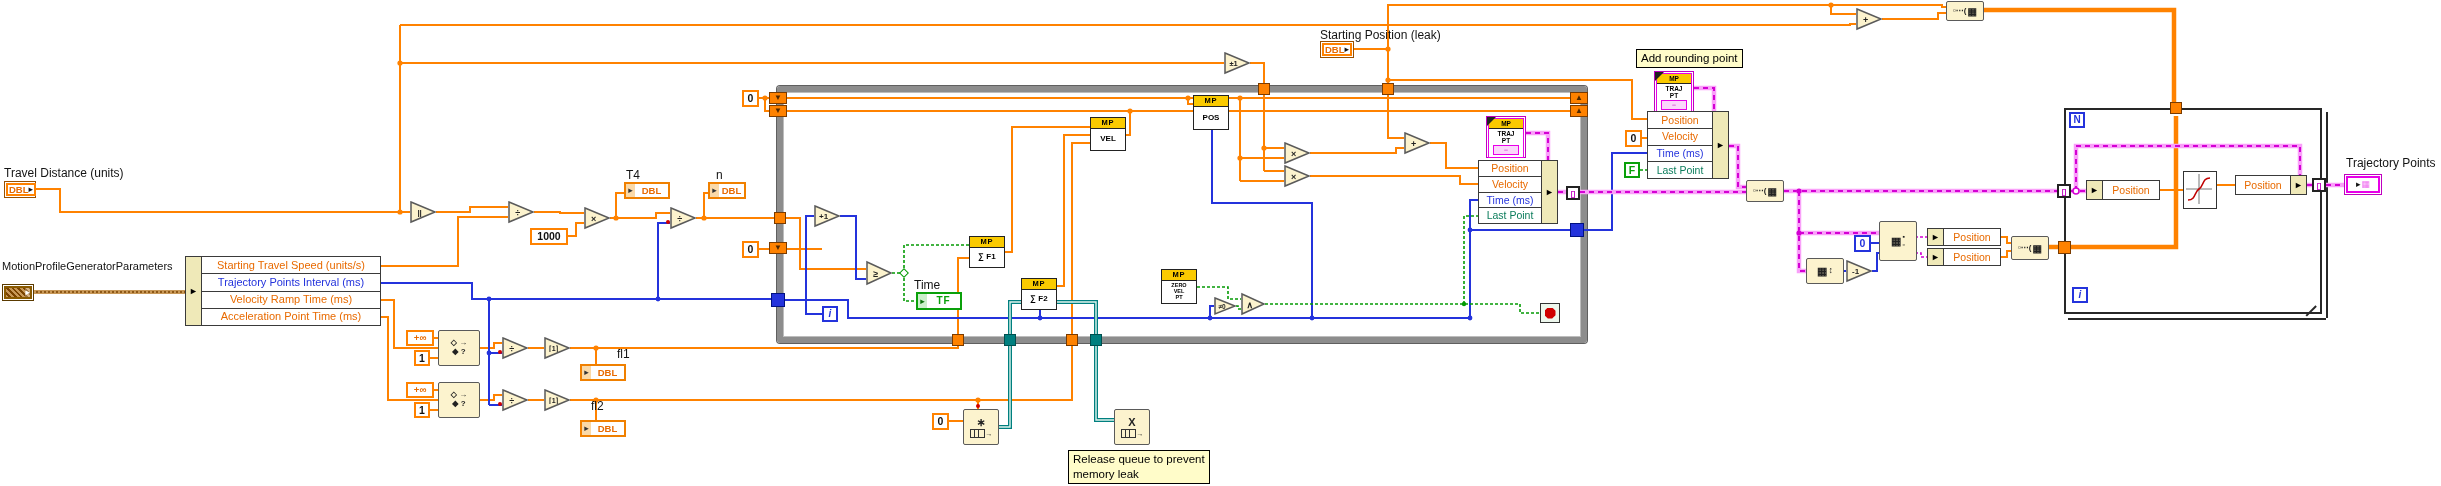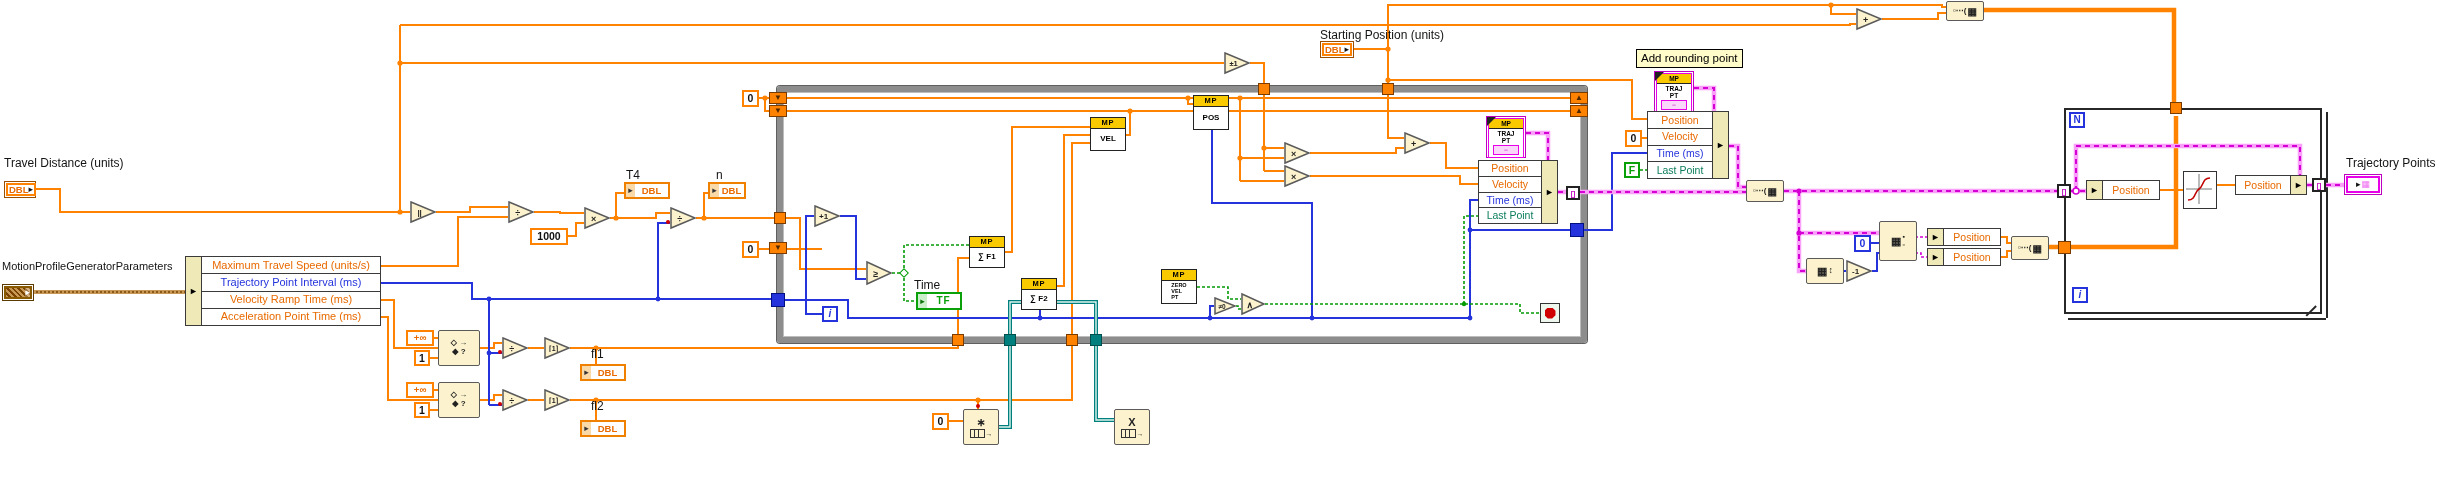--- a/index.html
+++ b/index.html
@@ -4,21 +4,21 @@
 <style>
   html,body{margin:0;padding:0;background:#fff;}
   body{width:2441px;height:486px;position:relative;font-family:"Liberation Sans",sans-serif;}
   #canvas{position:relative;width:2441px;height:486px;overflow:hidden;background:#fff;}
   .ab{position:absolute;box-sizing:border-box;}
   .lbl{font:12px/1.15 "Liberation Sans",sans-serif;color:#141414;white-space:pre;}
   .sticky{font:11.5px/1.3 "Liberation Sans",sans-serif;background:#FFFCC9;border:1px solid #000;padding:1px 4px;white-space:pre-line;color:#000;}
   .const{display:flex;align-items:center;justify-content:center;background:#fff;border:2px solid #FF8200;font:bold 10.5px/1 "Liberation Sans",sans-serif;color:#111;}
   .subvi{border:1.5px solid #222;background:#fff;display:flex;flex-direction:column;}
   .subvi .h{height:10px;background:#FACA00;border-bottom:1px solid #222;font:bold 7.5px/10px "Liberation Sans",sans-serif;text-align:center;color:#000;letter-spacing:1px;}
-  .subvi .b{flex:1;display:flex;align-items:center;justify-content:center;font:bold 8px/1.05 "Liberation Sans",sans-serif;text-align:left;white-space:pre-line;color:#000;}
+  .subvi .b{flex:1;display:flex;align-items:center;justify-content:center;font:bold 8px/1.05 "Liberation Sans",sans-serif;text-align:center;white-space:pre-line;color:#000;}
   .bundle{border:1px solid #3A3A3A;background:#fff;display:flex;}
   .rows{flex:1;display:flex;flex-direction:column;min-width:0;}
   .rows .r{flex:1;border-bottom:1px solid #3A3A3A;display:flex;align-items:center;justify-content:center;font:11px/1 "Liberation Sans",sans-serif;white-space:nowrap;background:#fff;overflow:hidden;}
   .rows .r:last-child{border-bottom:none;}
   .strip{width:15px;background:#EFE9B8;display:flex;align-items:center;justify-content:center;font:9px "Liberation Sans",sans-serif;color:#000;flex:none;}
   .strip.sr-side{border-left:1px solid #3A3A3A;}
   .strip.sl-side{border-right:1px solid #3A3A3A;}
   .sq{border:1px solid #7A3B00;background:#FF8200;}
   .sqb{border:1px solid #001080;background:#2433DC;}
   .sqt{border:1px solid #004F4F;background:#007F7F;}
@@ -228,40 +228,40 @@
       <circle cx="1464" cy="304" r="2.2" fill="#049B04"></circle>
       <circle cx="1799" cy="191" r="2.6" fill="#D400D4"></circle>
       <circle cx="1799" cy="233" r="2.6" fill="#D400D4"></circle>
       <circle cx="2076" cy="191" r="3" fill="#fff" stroke="#D400D4" stroke-width="1.5"></circle>
       <circle cx="500" cy="352" r="2" fill="#D00000"></circle>
       <circle cx="500" cy="404" r="2" fill="#D00000"></circle>
       <circle cx="668" cy="222" r="2" fill="#D00000"></circle>
       <circle cx="978" cy="406" r="2" fill="#D00000"></circle>
       <circle cx="1212" cy="128" r="2" fill="#D00000"></circle>
     </svg>
-    <div class="lbl ab" style="left: 4px; top: 157px;">Travel Distance (units)</div>
+    <div class="lbl ab" style="left: 4px; top: 167px;">Travel Distance (units)</div>
     <div class="dblctl ab" style="left: 4px; top: 181px; width: 32px; height: 17px;">
       <div class="in">
         <span class="t">DBL</span>
         <span class="a">▸</span>
       </div>
     </div>
     <div class="lbl ab" style="left: 2px; top: 260px; font-size: 11px;">MotionProfileGeneratorParameters</div>
     <div class="paramctl ab" style="left: 2px; top: 284px; width: 32px; height: 17px;">
       <div class="in">
         <span class="a">▸</span>
       </div>
     </div>
     <div class="bundle ab" style="left: 185px; top: 256px; width: 196px; height: 70px;">
       <div class="strip sl-side">
         <span>►</span>
       </div>
       <div class="rows">
-        <div class="r" style="color: rgb(232, 106, 0); font-size: 11px;">Maximum Travel Speed (units/s)</div>
-        <div class="r" style="color: rgb(36, 51, 220); font-size: 11px;">Trajectory Point Interval (ms)</div>
+        <div class="r" style="color: rgb(232, 106, 0); font-size: 11px;">Starting Travel Speed (units/s)</div>
+        <div class="r" style="color: rgb(36, 51, 220); font-size: 11px;">Trajectory Points Interval (ms)</div>
         <div class="r" style="color: rgb(232, 106, 0); font-size: 11px;">Velocity Ramp Time (ms)</div>
         <div class="r" style="color: rgb(232, 106, 0); font-size: 11px;">Acceleration Point Time (ms)</div>
       </div>
     </div>
     <svg class="ab tri" width="26" height="22" style="left: 410px; top: 201px;">
       <polygon points="1,1 25,11 1,21" fill="#FCF3CE" stroke="#5A5A5A" stroke-width="1.5"></polygon>
       <text x="9.62" y="11.5" text-anchor="middle" dominant-baseline="central" font-family="&quot;Liberation Sans&quot;,sans-serif" font-size="8" font-weight="bold" fill="#222">||</text>
     </svg>
     <svg class="ab tri" width="26" height="22" style="left: 508px; top: 201px;">
       <polygon points="1,1 25,11 1,21" fill="#FCF3CE" stroke="#5A5A5A" stroke-width="1.5"></polygon>
@@ -309,21 +309,21 @@
       <text x="9.62" y="11.5" text-anchor="middle" dominant-baseline="central" font-family="&quot;Liberation Sans&quot;,sans-serif" font-size="7" font-weight="bold" fill="#222">⌈1⌉</text>
     </svg>
     <svg class="ab tri" width="26" height="22" style="left: 502px; top: 389px;">
       <polygon points="1,1 25,11 1,21" fill="#FCF3CE" stroke="#5A5A5A" stroke-width="1.5"></polygon>
       <text x="9.62" y="11.5" text-anchor="middle" dominant-baseline="central" font-family="&quot;Liberation Sans&quot;,sans-serif" font-size="9" font-weight="bold" fill="#222">÷</text>
     </svg>
     <svg class="ab tri" width="26" height="22" style="left: 544px; top: 389px;">
       <polygon points="1,1 25,11 1,21" fill="#FCF3CE" stroke="#5A5A5A" stroke-width="1.5"></polygon>
       <text x="9.62" y="11.5" text-anchor="middle" dominant-baseline="central" font-family="&quot;Liberation Sans&quot;,sans-serif" font-size="7" font-weight="bold" fill="#222">⌈1⌉</text>
     </svg>
-    <div class="lbl ab" style="left: 591px; top: 348px;">fl1</div>
+    <div class="lbl ab" style="left: 617px; top: 348px;">fl1</div>
     <div class="dblind ab" style="left: 580px; top: 364px; width: 46px; height: 17px;">
       <span class="a">▸</span>
       <span class="t">DBL</span>
     </div>
     <div class="lbl ab" style="left: 591px; top: 400px;">fl2</div>
     <div class="dblind ab" style="left: 580px; top: 420px; width: 46px; height: 17px;">
       <span class="a">▸</span>
       <span class="t">DBL</span>
     </div>
     <div class="srarrow ab" style="left: 769px; top: 92px; width: 18px; height: 12px;">▼</div>
@@ -417,21 +417,21 @@
         <div class="r" style="color: rgb(12, 125, 92); font-size: 10.5px;">Last Point</div>
       </div>
       <div class="strip sr-side">
         <span>►</span>
       </div>
     </div>
     <svg class="ab tri" width="26" height="22" style="left: 1224px; top: 52px;">
       <polygon points="1,1 25,11 1,21" fill="#FCF3CE" stroke="#5A5A5A" stroke-width="1.5"></polygon>
       <text x="9.62" y="11.5" text-anchor="middle" dominant-baseline="central" font-family="&quot;Liberation Sans&quot;,sans-serif" font-size="7.5" font-weight="bold" fill="#222">±1</text>
     </svg>
-    <div class="lbl ab" style="left: 1320px; top: 29px;">Starting Position (units)</div>
+    <div class="lbl ab" style="left: 1320px; top: 29px;">Starting Position (leak)</div>
     <div class="dblctl ab" style="left: 1320px; top: 41px; width: 34px; height: 17px;">
       <div class="in">
         <span class="t">DBL</span>
         <span class="a">▸</span>
       </div>
     </div>
     <div class="sticky ab" style="left: 1636px; top: 49px;">Add rounding point</div>
     <div class="trajc ab" style="left: 1654px; top: 71px; width: 40px; height: 42px;">
       <div class="in">
         <div class="fold"></div>
@@ -466,20 +466,22 @@
         <span class="qarrow">→</span>
       </div>
     </div>
     <div class="fnode ab" style="left: 1114px; top: 409px; width: 36px; height: 36px;">
       <div class="gl" style="font-size: 11px;">X</div>
       <div class="qrow">
         <span class="qglyph"></span>
         <span class="qarrow">→</span>
       </div>
     </div>
+    <div class="sticky ab" style="left: 1068px; top: 450px;">Release queue to prevent
+memory leak</div>
     <svg class="ab tri" width="26" height="22" style="left: 1856px; top: 8px;">
       <polygon points="1,1 25,11 1,21" fill="#FCF3CE" stroke="#5A5A5A" stroke-width="1.5"></polygon>
       <text x="9.62" y="11.5" text-anchor="middle" dominant-baseline="central" font-family="&quot;Liberation Sans&quot;,sans-serif" font-size="9" font-weight="bold" fill="#222">+</text>
     </svg>
     <div class="fnode ab" style="left: 1946px; top: 1px; width: 38px; height: 20px; flex-direction: row; gap: 1px;">
       <span class="gl" style="font-size: 8px; white-space: pre-line;">▫⋯(</span>
       <span class="gl" style="font-size: 10px; white-space: pre-line;">▦</span>
     </div>
     <div class="fnode ab" style="left: 1806px; top: 258px; width: 38px; height: 26px; flex-direction: row; gap: 1px;">
       <span class="gl" style="font-size: 11px; white-space: pre-line;">▦</span>

